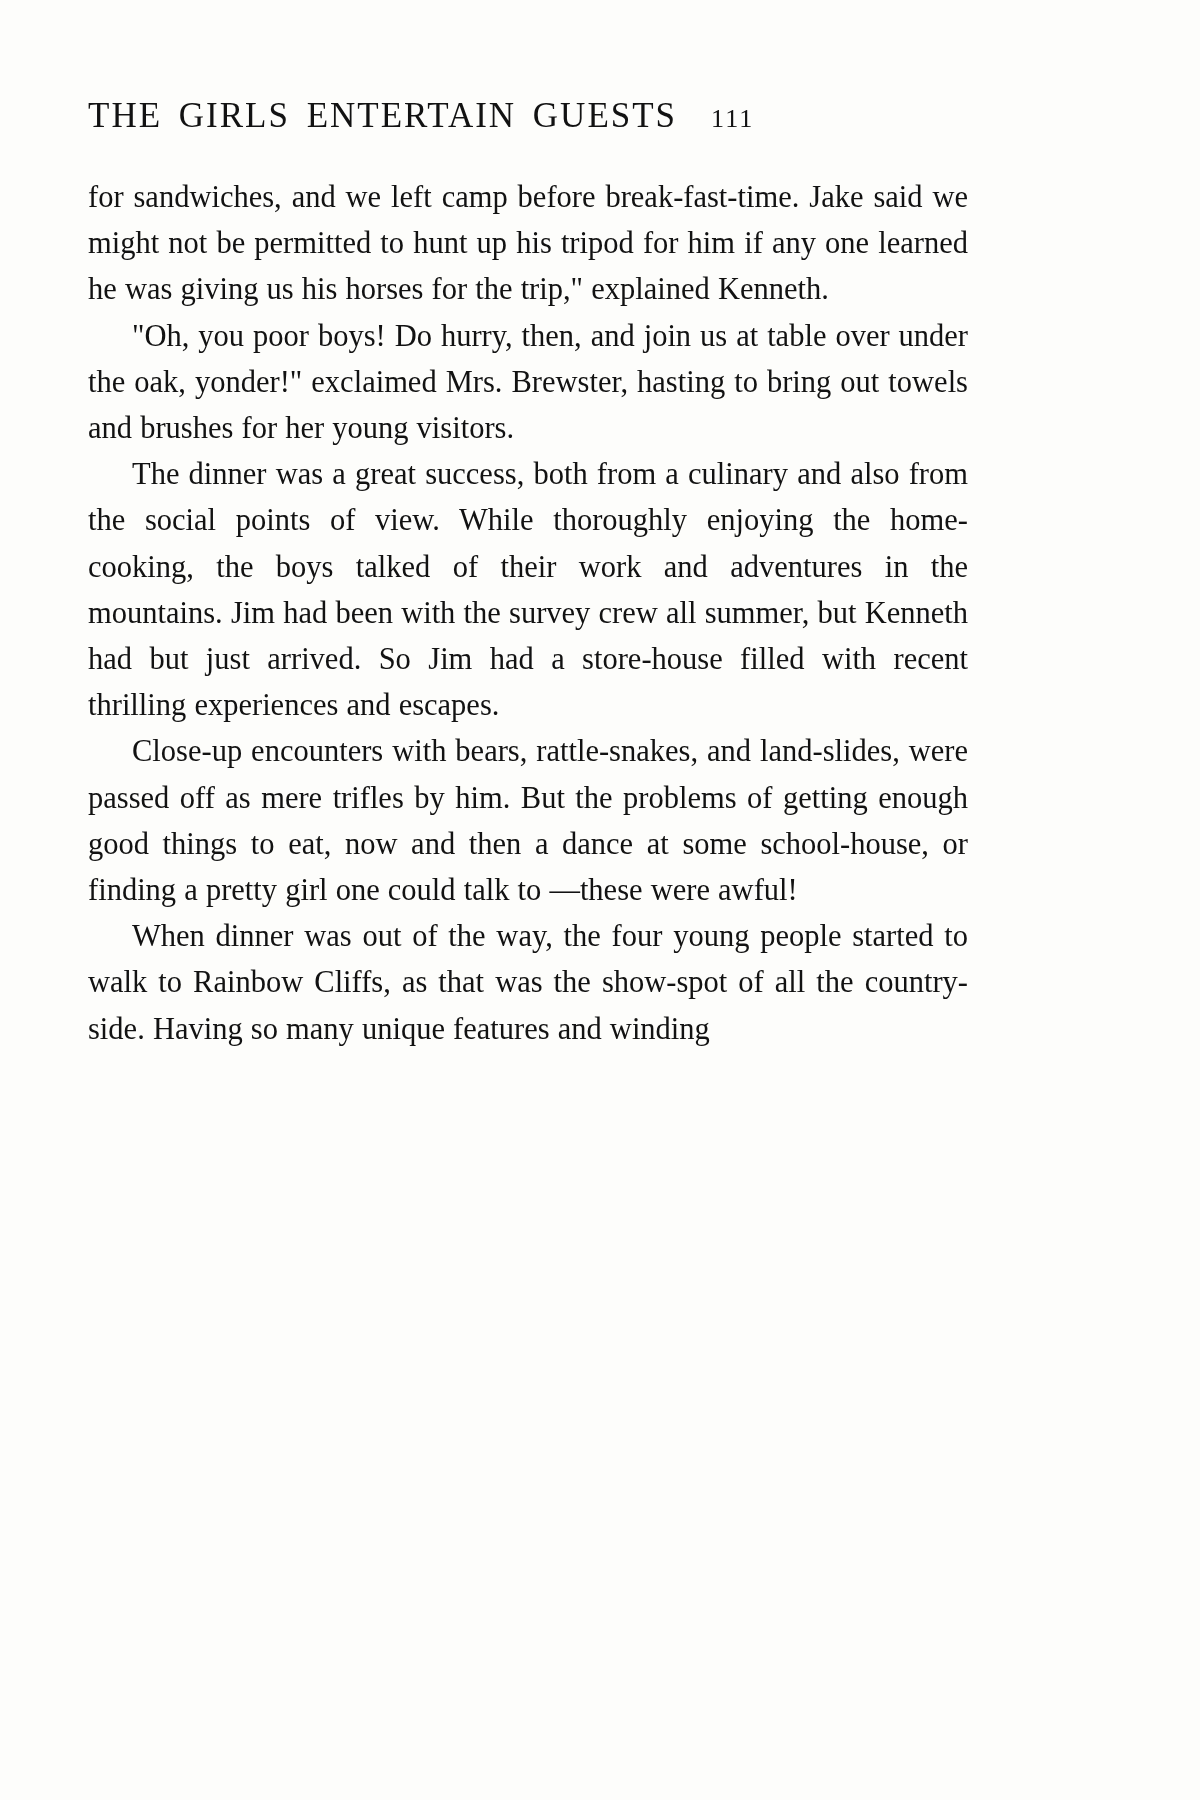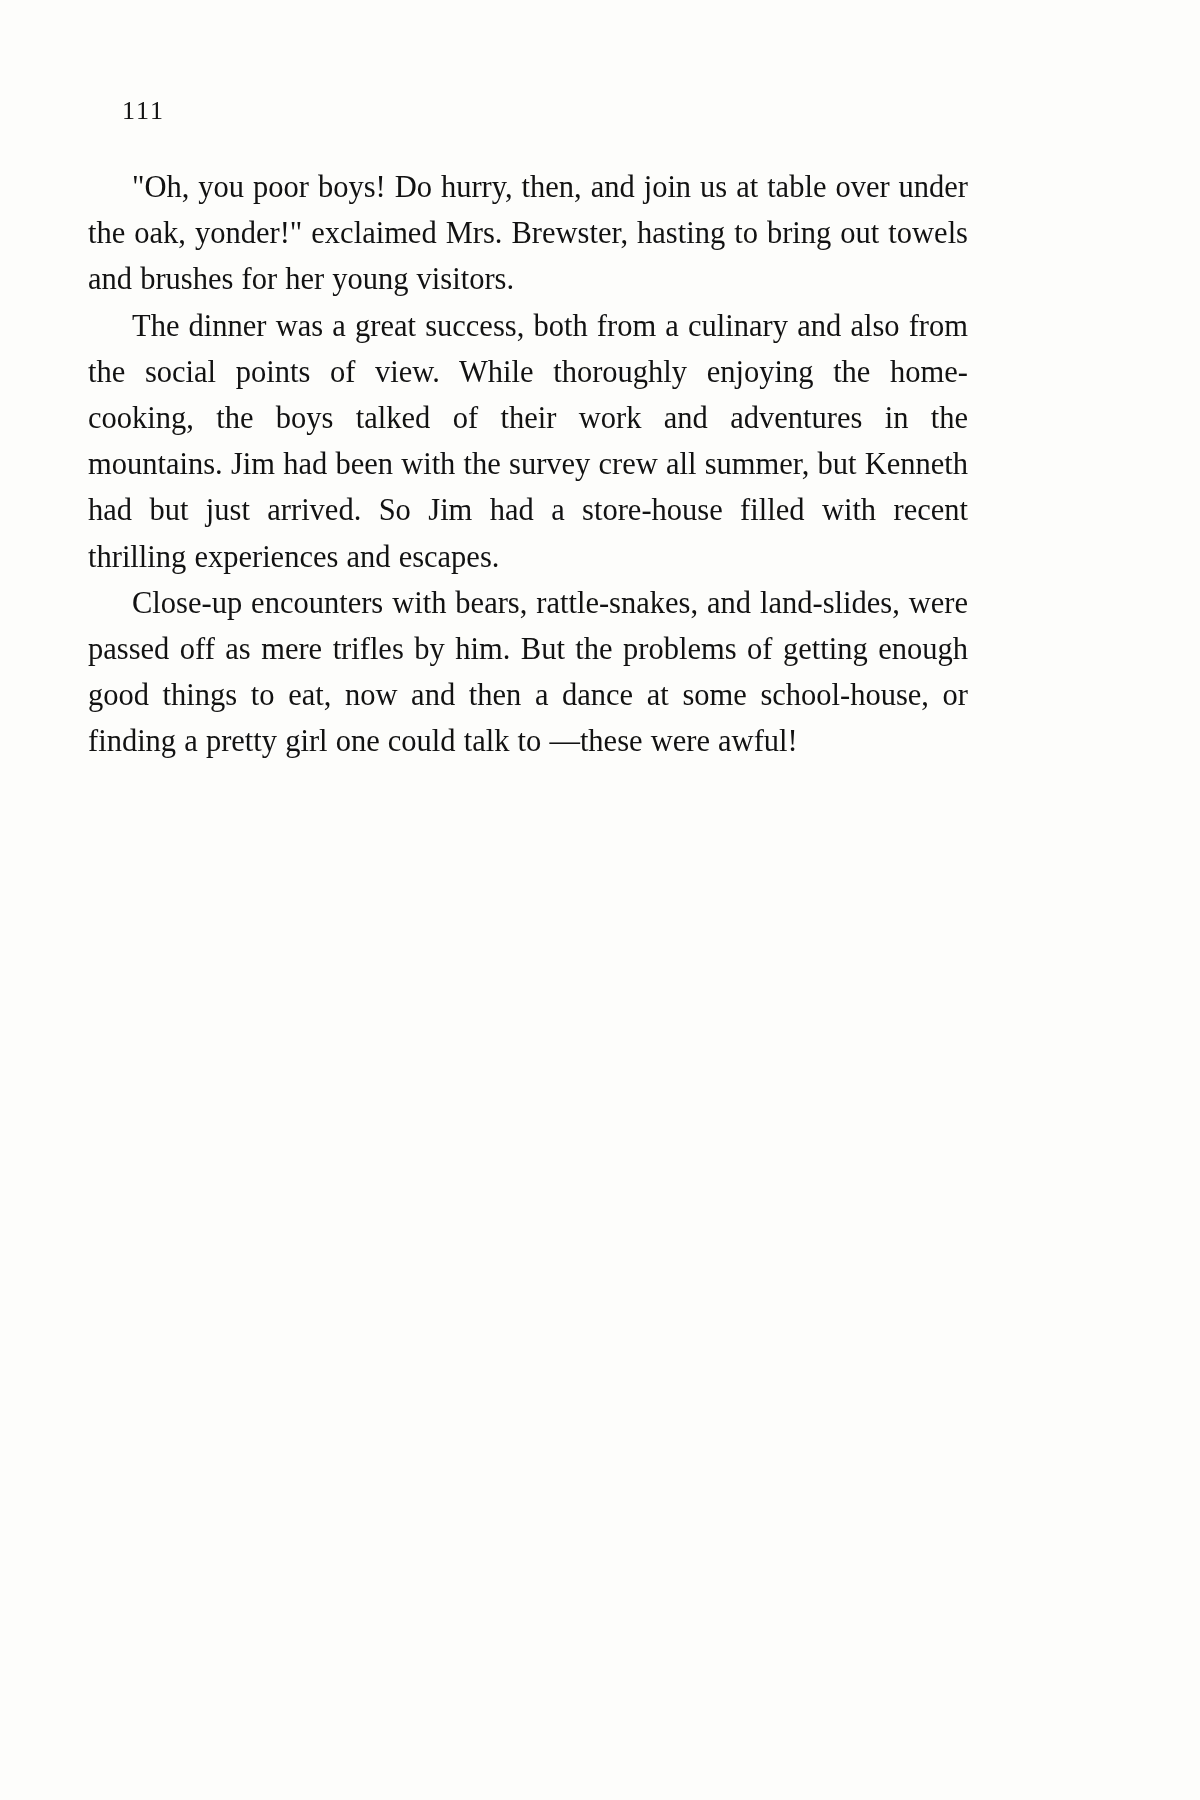--- a/index.html
+++ b/index.html
@@ -59,23 +59,26 @@
     text-indent: 0;
   }
 </style>
 </head>
 <body>
 
 <div class="page">
   <div class="content">
 
     <div class="running-head">
+      <span class="title">THE GIRLS ENTERTAIN GUESTS</span>
       <span class="folio">111</span>
     </div>
 
     <div class="body-text">
+      <p class="cont">for sandwiches, and we left camp before break-fast-time.   Jake said we might not be permitted to hunt up his tripod for him if any one learned he was giving us his horses for the trip," explained Kenneth.</p>
       <p class="indent">"Oh, you poor boys!   Do hurry, then, and join us at table over under the oak, yonder!" exclaimed Mrs. Brewster, hasting to bring out towels and brushes for her young visitors.</p>
       <p class="indent">The dinner was a great success, both from a culinary and also from the social points of view. While thoroughly enjoying the home-cooking, the boys talked of their work and adventures in the mountains.   Jim had been with the survey crew all summer, but Kenneth had but just arrived.   So Jim had a store-house filled with recent thrilling experiences and escapes.</p>
       <p class="indent">Close-up encounters with bears, rattle-snakes, and land-slides, were passed off as mere trifles by him.   But the problems of getting enough good things to eat, now and then a dance at some school-house, or finding a pretty girl one could talk to —these were awful!</p>
+      <p class="indent">When dinner was out of the way, the four young people started to walk to Rainbow Cliffs, as that was the show-spot of all the country-side. Having so many unique features and winding</p>
     </div>
 
   </div>
 </div>
 
 </body></html>

